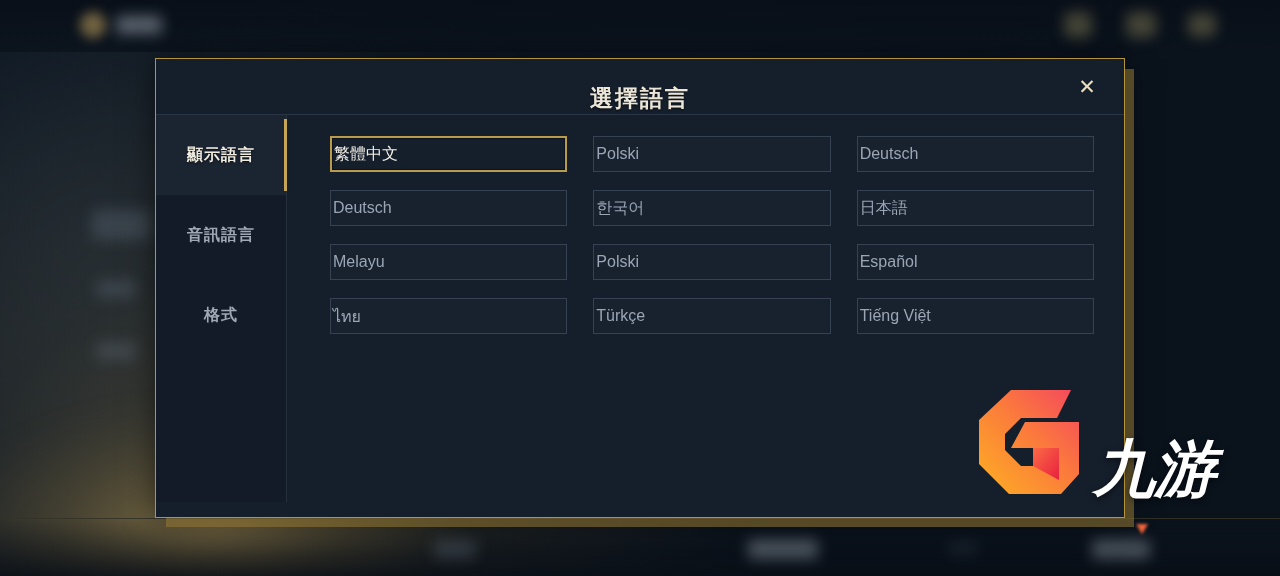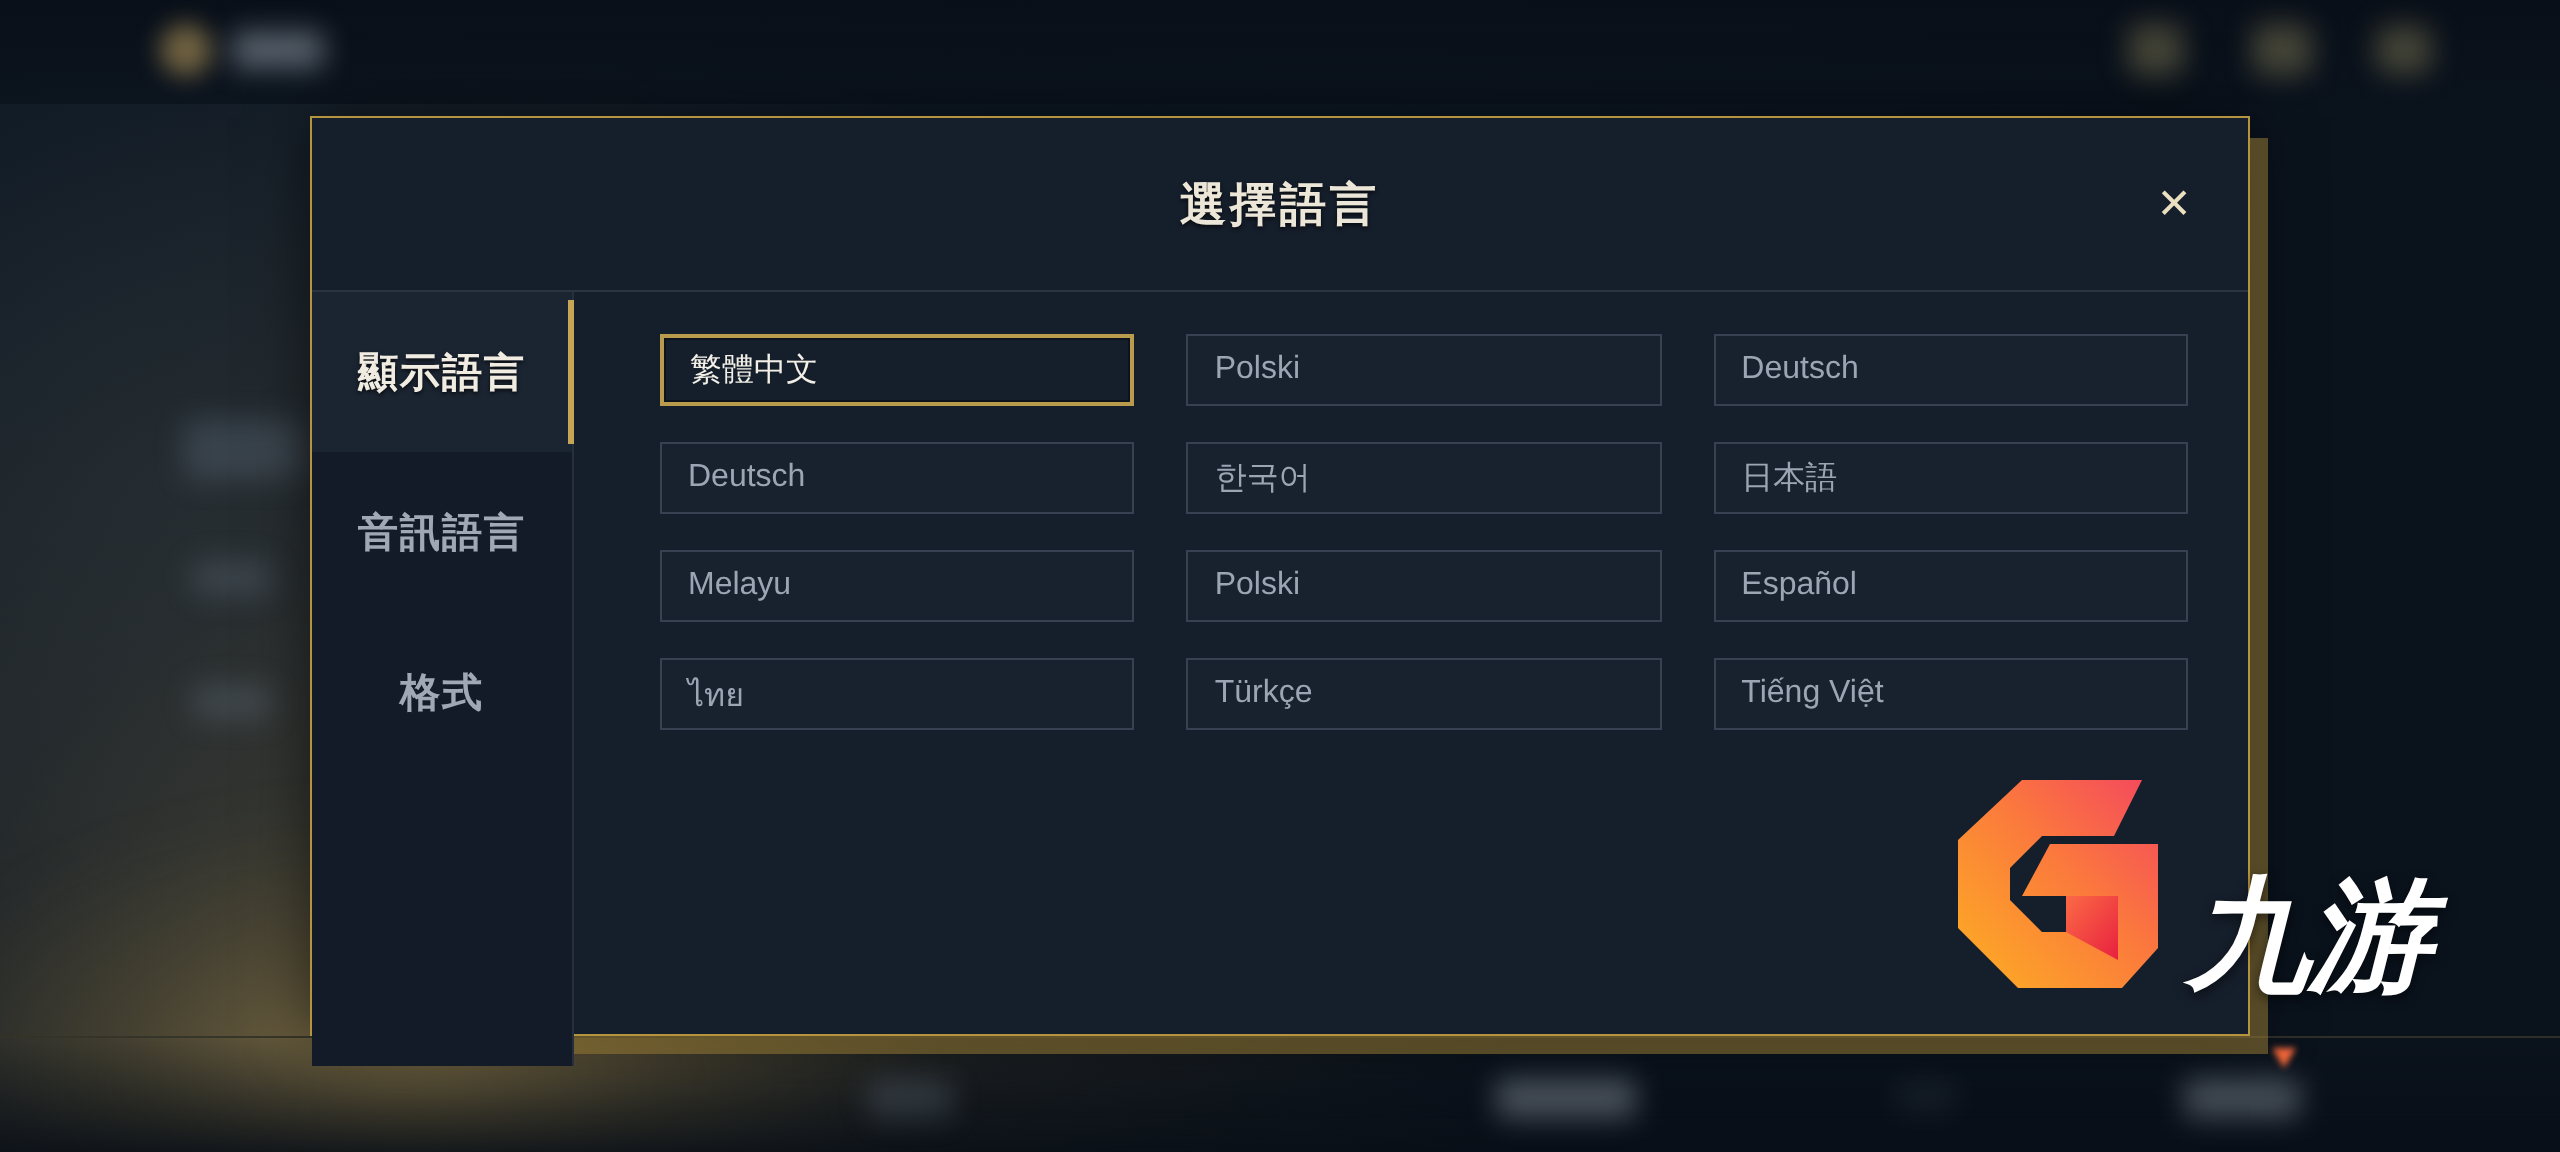--- a/index.html
+++ b/index.html
@@ -44,23 +44,23 @@
   }
 
   
   #dialog {
     position:absolute; left:155px; top:58px; width:970px; height:460px;
     background:#151e2b;
     border:1px solid #b6943f;
     box-shadow:10px 10px 0 -1px rgba(150,122,52,0.55), 0 0 28px rgba(0,0,0,0.55);
   }
   .dlg-header {
-    position:relative; height:87px;
+    position:relative; height:56px;
     border-bottom:1px solid rgba(132,146,166,0.20);
-    display:flex; align-items:center; justify-content:center;
+    display:flex; align-items:flex-end; justify-content:center;
   }
   .dlg-title {
     font-size:23px; font-weight:bold; color:#ece6d8; letter-spacing:2px;
     text-shadow:0 1px 2px rgba(0,0,0,0.7);
   }
   .dlg-close {
     position:absolute; right:18px; top:50%; transform:translateY(-50%);
     width:38px; height:38px; display:flex; align-items:center; justify-content:center;
     color:#eadfbf; font-size:21px; font-weight:bold; cursor:pointer; line-height:1;
   }
@@ -68,40 +68,40 @@
   .dlg-body { display:flex; height:387px; }
 
   
   .sidebar {
     width:131px; flex:0 0 131px; position:relative;
     border-right:1px solid rgba(132,146,166,0.18);
     background:#121b27;
   }
   .side-item {
     height:80px; display:flex; align-items:center; justify-content:center;
-    color:#9fa8b4; font-size:20px; font-weight:bold; letter-spacing:1px;
+    color:#9fa8b4; font-size:16px; font-weight:bold; letter-spacing:1px;
     position:relative; cursor:pointer;
   }
   .side-item.active {
     background:#1b2532; color:#f0ece1;
     text-shadow:0 1px 2px rgba(0,0,0,0.75);
   }
   .side-item.active:after {
     content:""; position:absolute; right:-1px; top:4px; bottom:4px; width:3px;
     background:#c7a556;
   }
 
   
   .opts {
     flex:1; padding:21px 30px 0 43px;
     display:grid; grid-template-columns:repeat(3, 1fr); gap:18px 26px;
     align-content:start;
   }
   .opt {
-    height:36px; display:flex; align-items:center; padding:0 13px;
+    height:36px; display:flex; align-items:center; padding:0 2px;
     border:1px solid rgba(125,142,164,0.30);
     background:#18212e; color:#9aa6b4; font-size:16px;
     cursor:pointer; white-space:nowrap; overflow:hidden;
   }
   .opt.selected {
     border:2px solid #b99b4d; color:#f2efe7; background:#151e2b;
     box-shadow:inset 0 0 0 1px rgba(0,0,0,0.35);
   }
 
   

